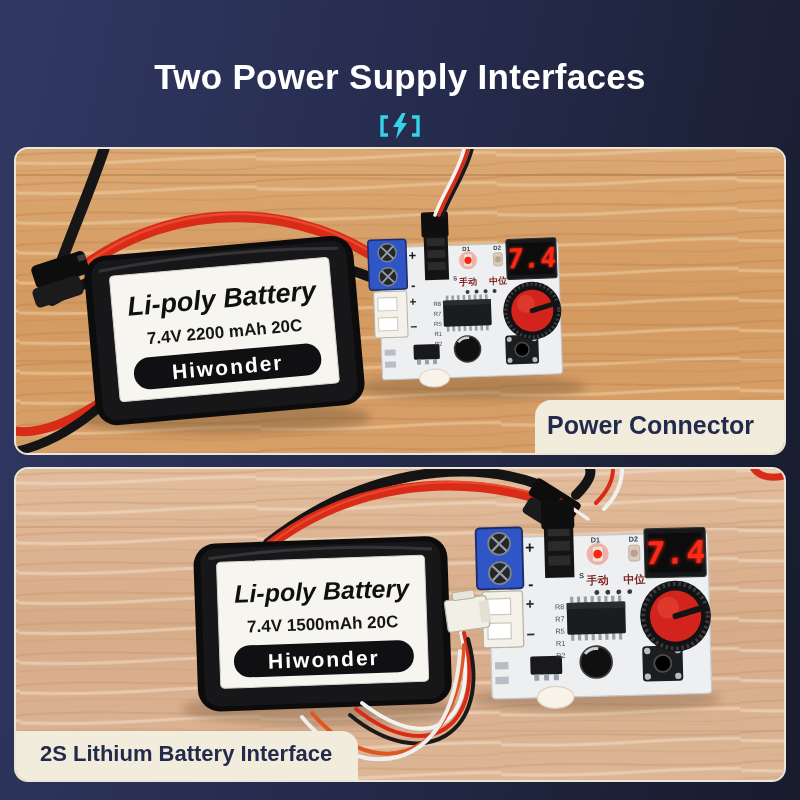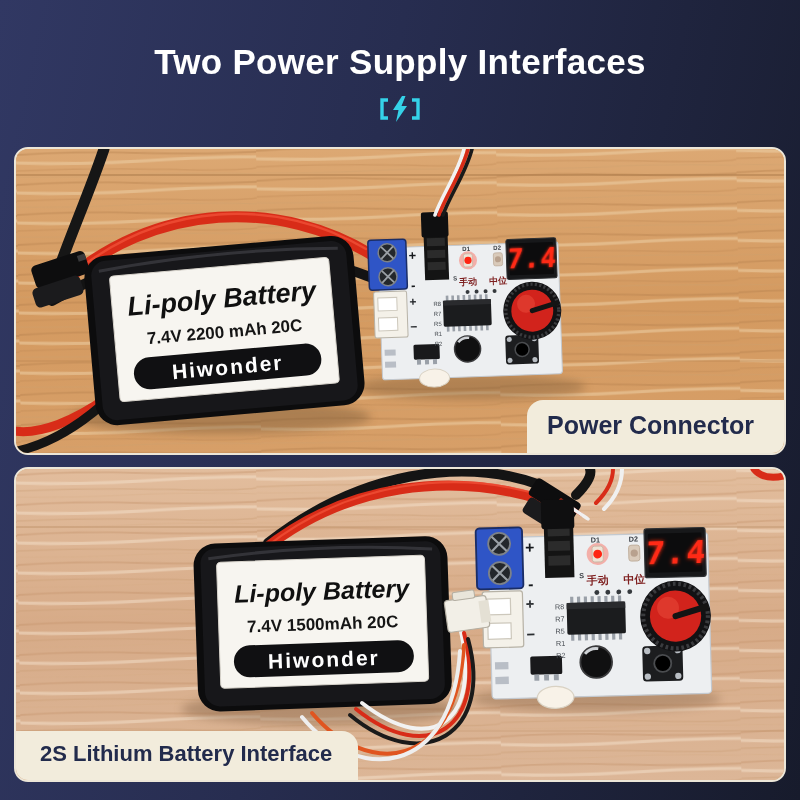--- a/index.html
+++ b/index.html
@@ -2,34 +2,34 @@
 <html><head>
 <meta charset="utf-8">
 <style>
   html,body{margin:0;padding:0;}
   body{
     width:800px;height:800px;position:relative;overflow:hidden;
     background:linear-gradient(102deg,#313863 0%,#272d50 42%,#171b2c 100%);
     font-family:"Liberation Sans",sans-serif;
   }
   .page-header{position:absolute;top:0;left:0;width:800px;height:147px;text-align:center;}
-  .page-title{margin:0;padding-top:42px;color:#ffffff;font-size:35px;font-weight:700;letter-spacing:.3px;}
+  .page-title{margin:15px;padding-top:42px;color:#ffffff;font-size:35px;font-weight:700;letter-spacing:.3px;}
   .bolt-row{margin-top:13px;display:flex;justify-content:center;}
   .photo-panel{
     position:absolute;left:14px;width:772px;box-sizing:border-box;
     border:2px solid #ece6d8;border-radius:14px;overflow:hidden;background:#d8a269;
   }
   #panel-1{top:147px;height:308px;}
   #panel-2{top:467px;height:315px;}
   .photo-panel svg{position:absolute;left:0;top:0;display:block;}
   .caption{
     position:absolute;font-size:25px;font-weight:600;color:#222b4c;
     background:#f2ecdc;line-height:1;white-space:nowrap;z-index:5;
   }
-  .caption-right{right:0;bottom:0;padding:13px 30px 15px 20px;border-top-left-radius:16px;}
+  .caption-right{right:0;bottom:0;padding:13px 30px 15px 12px;border-top-left-radius:16px;}
   .caption-left{left:0;bottom:0;padding:12px 26px 15px 24px;border-top-right-radius:16px;font-size:22px;}
   .bat-title{font-size:27px;font-weight:bold;font-style:italic;fill:#101010;text-anchor:middle;}
   .bat-title2{font-size:25px;font-weight:bold;font-style:italic;fill:#101010;text-anchor:middle;}
   .bat-spec{font-size:17px;font-weight:bold;fill:#151515;text-anchor:middle;}
   .bat-brand{font-size:21px;font-weight:bold;fill:#ffffff;text-anchor:middle;letter-spacing:2px;}
   .pcb-mark{font-size:13px;font-weight:bold;fill:#15181c;text-anchor:middle;}
   .pcb-small{font-size:6px;font-weight:bold;fill:#3c4147;text-anchor:middle;}
   .pcb-cjk{font-size:9px;fill:#7e1f1f;text-anchor:middle;font-weight:bold;}
   .pcb-r{font-size:6px;fill:#4a4f55;text-anchor:end;}
   .seg-display{font-family:"DejaVu Sans Mono",monospace;font-size:26px;font-weight:bold;fill:#ff2a15;text-anchor:middle;letter-spacing:1px;}

